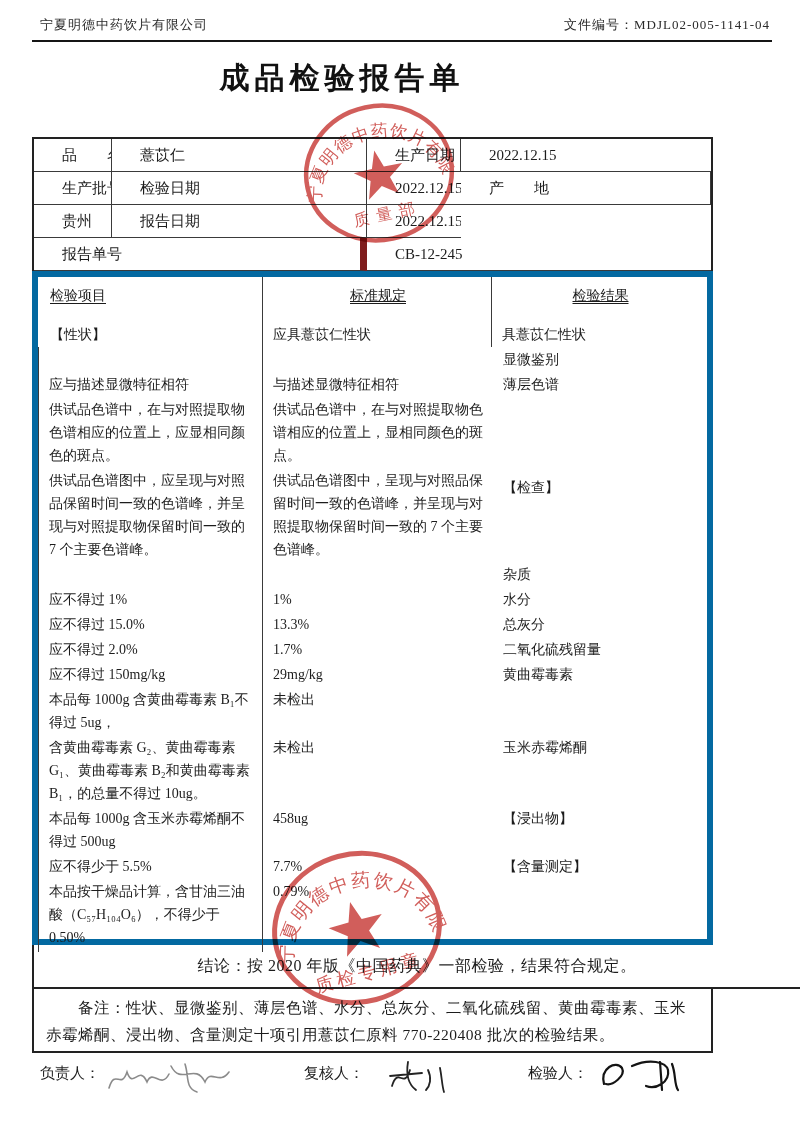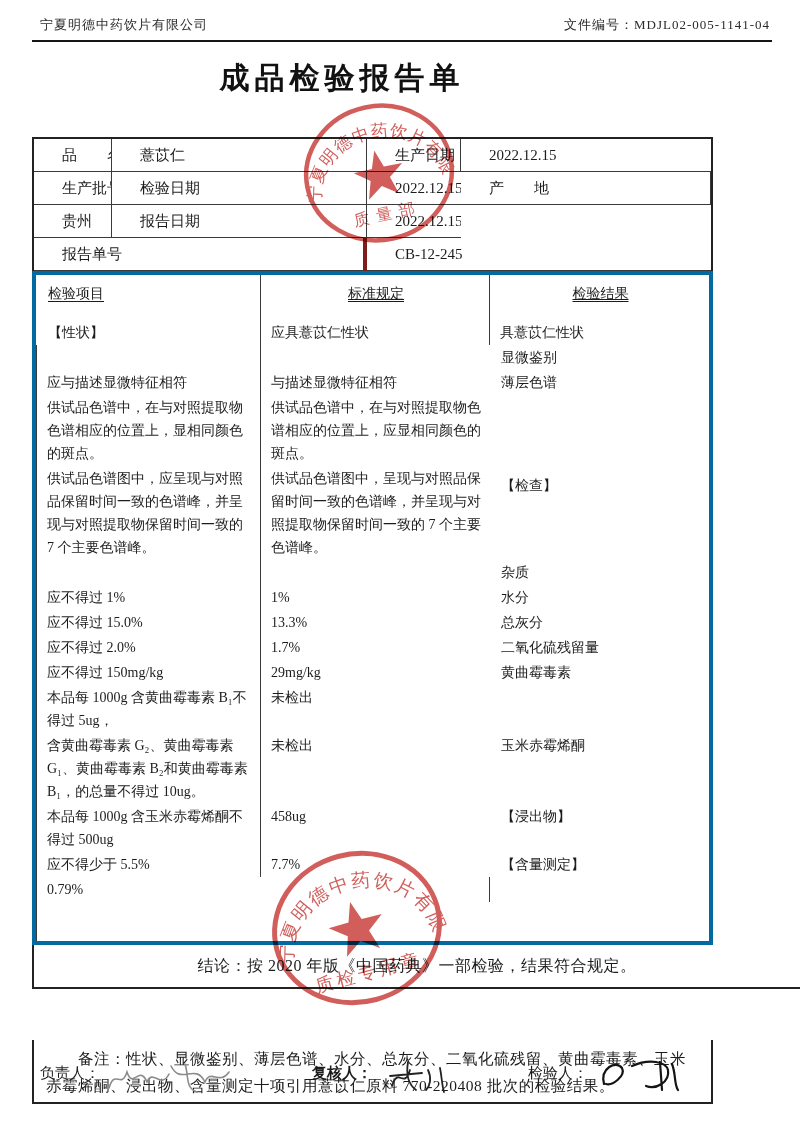--- a/index.html
+++ b/index.html
@@ -16,48 +16,48 @@
   .title{position:absolute;left:0;top:58px;width:684px;text-align:center;
     font-size:30px;font-weight:bold;letter-spacing:5px;color:#111;}
   
   .info-table{position:absolute;left:32px;top:137px;width:681px;height:134px;box-sizing:border-box;
     border:2px solid #222;border-bottom:none;
     display:grid;grid-template-columns:78px 255px 94px 1fr;grid-template-rows:33px 33px 33px 33px;
     font-size:15px;}
   .ic{box-sizing:border-box;border-bottom:1px solid #3a3a3a;border-right:1px solid #3a3a3a;
     display:flex;align-items:center;padding:0 6px 0 28px;white-space:nowrap;overflow:hidden;}
   .ic.last-col{border-right:none;}
-  .ic.span12{grid-column:1/3;border-right:4px solid #7f1d1d;}
+  .ic.span12{grid-column:1/3;border-right:7px solid #7f1d1d;}
   .ic.span34{grid-column:3/5;border-right:none;}
   
   .main-table{position:absolute;left:32px;top:271px;width:681px;height:674px;box-sizing:border-box;
-    border:4px solid #0369a1;
+    border:6px solid #0369a1;
     display:grid;grid-template-columns:224px 229px 1fr;
     grid-template-rows:34px repeat(15,auto) 1fr;
     font-size:14px;line-height:23px;}
   .mc{box-sizing:border-box;padding:1px 8px 1px 10px;}
   .mc.c1{padding-left:12px;}
   .mc.c2,.mc.c3{border-left:1px solid #3a3a3a;}
   .mh{display:flex;align-items:flex-end;padding-bottom:4px;}
   .mh .u{text-decoration:underline;text-underline-offset:3px;}
   .mh.c2,.mh.c3{justify-content:center;text-decoration:underline;}
   .pt{padding-top:12px;}
   .gap-above{padding-top:8px;}
   
   .conclusion{position:absolute;left:32px;top:945px;width:770px;height:44px;box-sizing:border-box;
     border:2px solid #222;border-top:none;
     display:flex;align-items:center;justify-content:center;
     font-size:16px;letter-spacing:0.5px;}
-  .remarks{position:absolute;left:32px;top:1040px;width:681px;height:64px;box-sizing:border-box;
+  .remarks{position:absolute;left:32px;top:989px;width:681px;height:64px;box-sizing:border-box;
     border:2px solid #222;border-top:none;
     font-size:15.5px;line-height:27px;padding:5px 12px 0 12px;text-indent:32px;letter-spacing:0.5px;}
   
   .sig-row{position:absolute;left:0;top:1056px;width:692px;height:50px;font-size:15px;}
   .sig-label{position:absolute;top:8px;}
-  .lbl-resp{left:40px;} .lbl-rev{left:312px;font-weight:bold;} .lbl-insp{left:528px;}
+  .lbl-resp{left:40px;} .lbl-rev{left:304px;} .lbl-insp{left:528px;}
   .sig-svg{position:absolute;top:0px;}
   .svg-resp{left:105px;} .svg-rev{left:378px;} .svg-insp{left:596px;}
   
   .stamp{position:absolute;pointer-events:none;opacity:0.85;mix-blend-mode:multiply;}
   .stamp-top{left:298px;top:98px;transform:rotate(-12deg);}
   .stamp-bottom{left:266px;top:846px;transform:rotate(-15deg);}
 </style>
 </head>
 <body>
 
@@ -102,22 +102,22 @@
   <div class="mc c3 pt">具薏苡仁性状</div>
 
   <div class="mc c2"></div>
   <div class="mc c3"></div>
 
   <div class="mc c1">显微鉴别</div>
   <div class="mc c2">应与描述显微特征相符</div>
   <div class="mc c3">与描述显微特征相符</div>
 
   <div class="mc c1">薄层色谱</div>
+  <div class="mc c2">供试品色谱中，在与对照提取物色谱相应的位置上，应显相同颜色的斑点。</div>
   <div class="mc c3">供试品色谱中，在与对照提取物色谱相应的位置上，显相同颜色的斑点。</div>
-  <div class="mc c2">供试品色谱中，在与对照提取物色谱相应的位置上，应显相同颜色的斑点。</div>
 
   <div class="mc c1"></div>
   <div class="mc c2">供试品色谱图中，应呈现与对照品保留时间一致的色谱峰，并呈现与对照提取物保留时间一致的 7 个主要色谱峰。</div>
   <div class="mc c3">供试品色谱图中，呈现与对照品保留时间一致的色谱峰，并呈现与对照提取物保留时间一致的 7 个主要色谱峰。</div>
 
   <div class="mc c1 gap-above">【检查】</div>
   <div class="mc c2 gap-above"></div>
   <div class="mc c3 gap-above"></div>
 
   <div class="mc c1">杂质</div>
@@ -146,20 +146,21 @@
 
   <div class="mc c1">玉米赤霉烯酮</div>
   <div class="mc c2">本品每 1000g 含玉米赤霉烯酮不得过 500ug</div>
   <div class="mc c3">458ug</div>
 
   <div class="mc c1">【浸出物】</div>
   <div class="mc c2">应不得少于 5.5%</div>
   <div class="mc c3">7.7%</div>
 
   <div class="mc c1">【含量测定】</div>
+  <div class="mc c2">本品按干燥品计算，含甘油三油酸（C₅₇H₁₀₄O₆），不得少于 0.50%</div>
   <div class="mc c3">0.79%</div>
 
   <div class="mc c1"></div>
   <div class="mc c2"></div>
   <div class="mc c3"></div>
 </div>
 
 <div class="conclusion">结论：按 2020 年版《中国药典》一部检验，结果符合规定。</div>
 
 <div class="remarks">备注：性状、显微鉴别、薄层色谱、水分、总灰分、二氧化硫残留、黄曲霉毒素、玉米赤霉烯酮、浸出物、含量测定十项引用薏苡仁原料 770-220408 批次的检验结果。</div>

